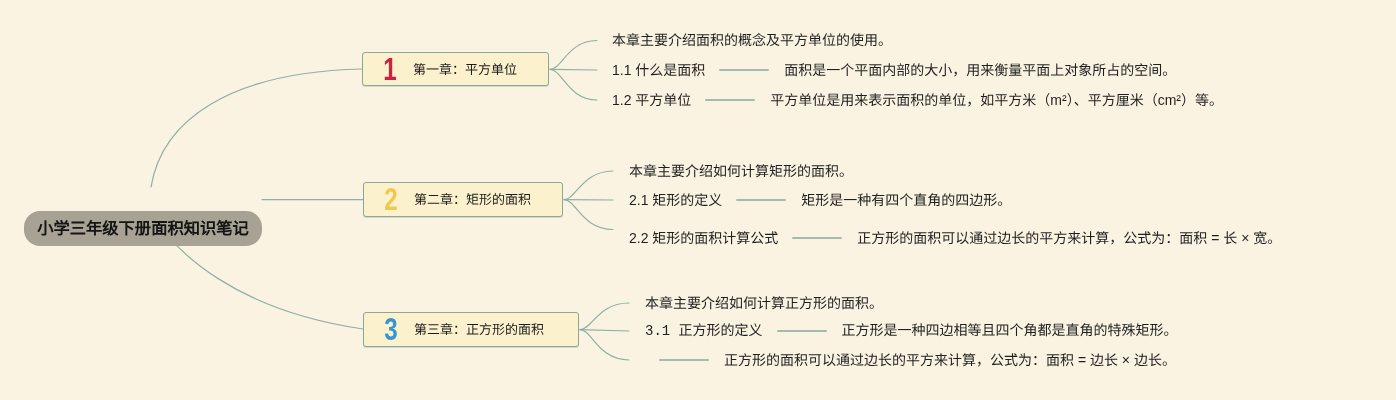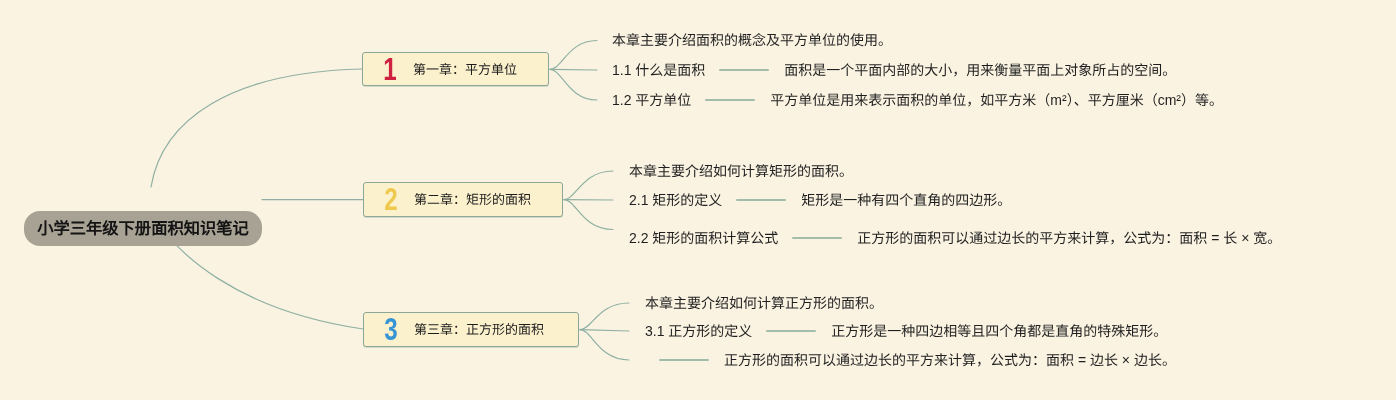--- a/index.html
+++ b/index.html
@@ -59,21 +59,21 @@
   }
   .row .desc{line-height:1;}
 
   #r1a{left:612px;top:30px;}
   #r1b{left:612px;top:60px;}
   #r1c{left:612px;top:90px;}
   #r2a{left:629px;top:161px;}
   #r2b{left:629px;top:190px;}
   #r2c{left:629px;top:228px;}
   #r3a{left:645px;top:293px;}
-  #r3b{left:645px;top:321px;}
+  #r3b{left:645px;top:321px;font-family:Liberation Mono, monospace;}
   #r3c{left:645px;top:350px;}
 </style>
 </head>
 <body>
 
 <div id="canvas">
 
   <svg id="wires" viewBox="0 0 1396 400" fill="none" stroke="#8fb0a2" stroke-width="1.2" stroke-linecap="round">
 
     <path d="M 151 187 C 162 120, 230 72, 362 69"></path>

